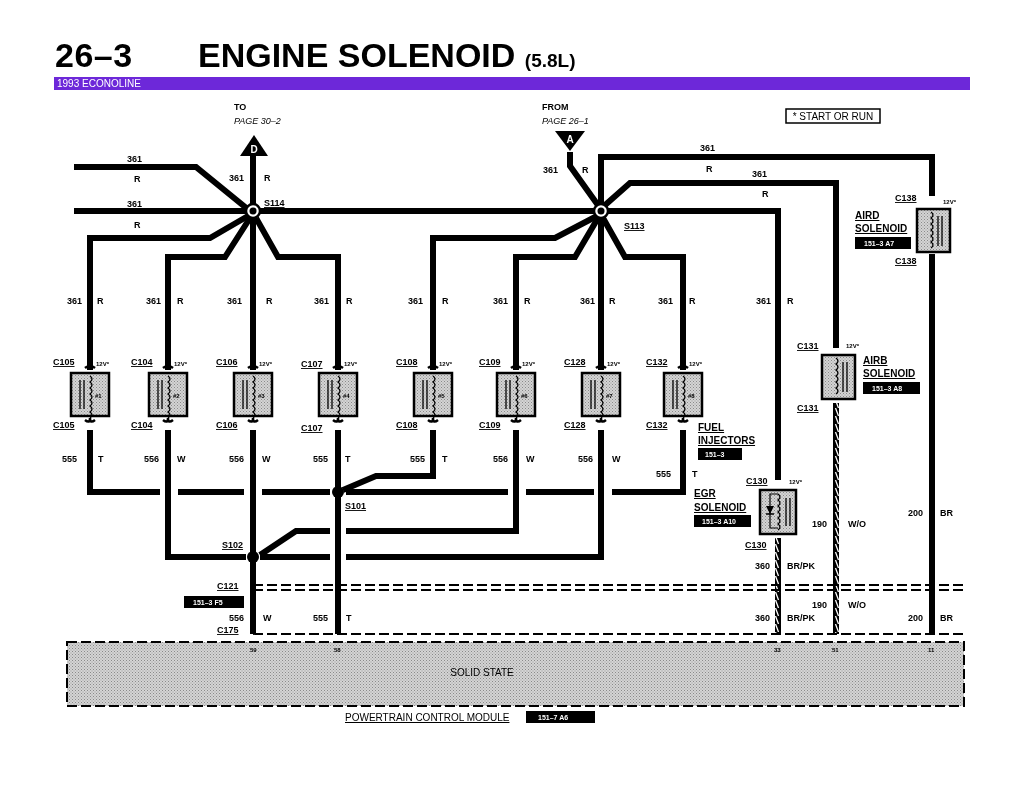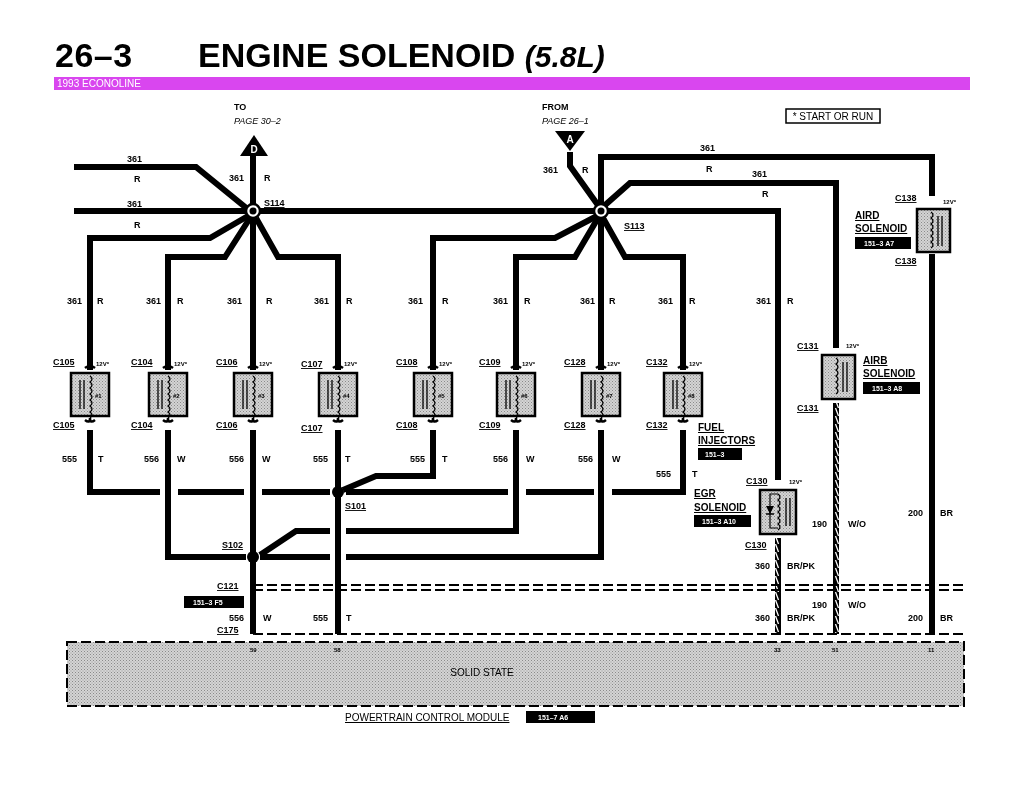--- a/index.html
+++ b/index.html
@@ -1,20 +1,20 @@
 <!DOCTYPE html>
 <html><head>
 <meta charset="utf-8">
 <style>
   html, body { margin: 0; padding: 0; background: #ffffff; }
   body { width: 1024px; height: 791px; position: relative; overflow: hidden; font-family: "Liberation Sans", sans-serif; color: #000; }
   .hdr-num { position: absolute; left: 55px; top: 36px; font-size: 34px; font-weight: bold; letter-spacing: 0.5px; }
   .hdr-title { position: absolute; left: 198px; top: 36px; font-size: 34px; font-weight: bold; }
-  .hdr-title .sub { font-size: 30px; font-style: italic; }
-  .bar { position: absolute; left: 54px; top: 77px; width: 916px; height: 13px; background: #d946ef; }
+  .hdr-title .sub { font-size: 19px; }
+  .bar { position: absolute; left: 54px; top: 77px; width: 916px; height: 13px; background: #6d28d9; }
   .bar span { position: absolute; left: 3px; top: 0px; color: #fff; font-size: 10px; line-height: 13px; }
   svg { position: absolute; left: 0; top: 0; }
   svg text { font-family: "Liberation Sans", sans-serif; }
   .lbl { font-size: 9px; font-weight: bold; }
   .lbl-sm { font-size: 6px; font-weight: bold; }
   .lbl-md { font-size: 10px; font-weight: bold; }
   .ul { text-decoration: underline; }
 </style>
 </head>
 <body>

